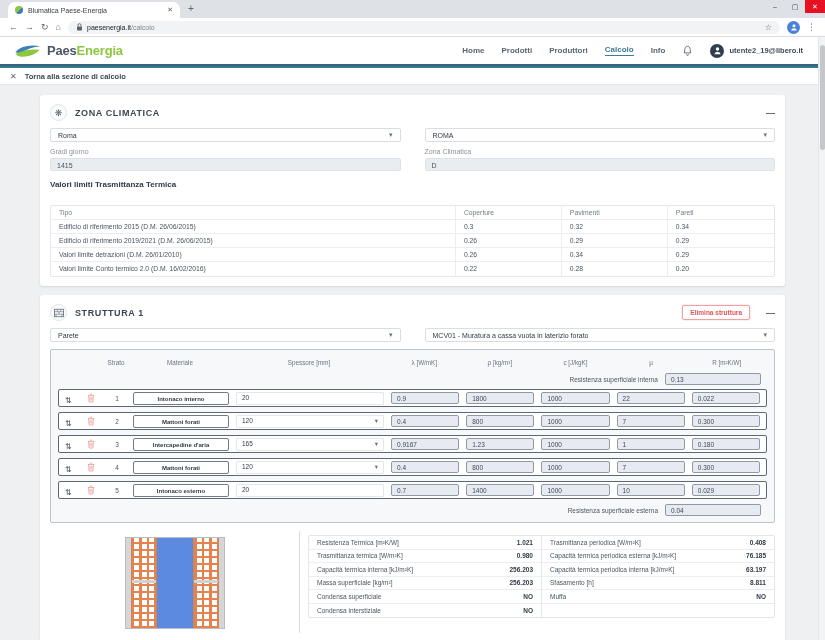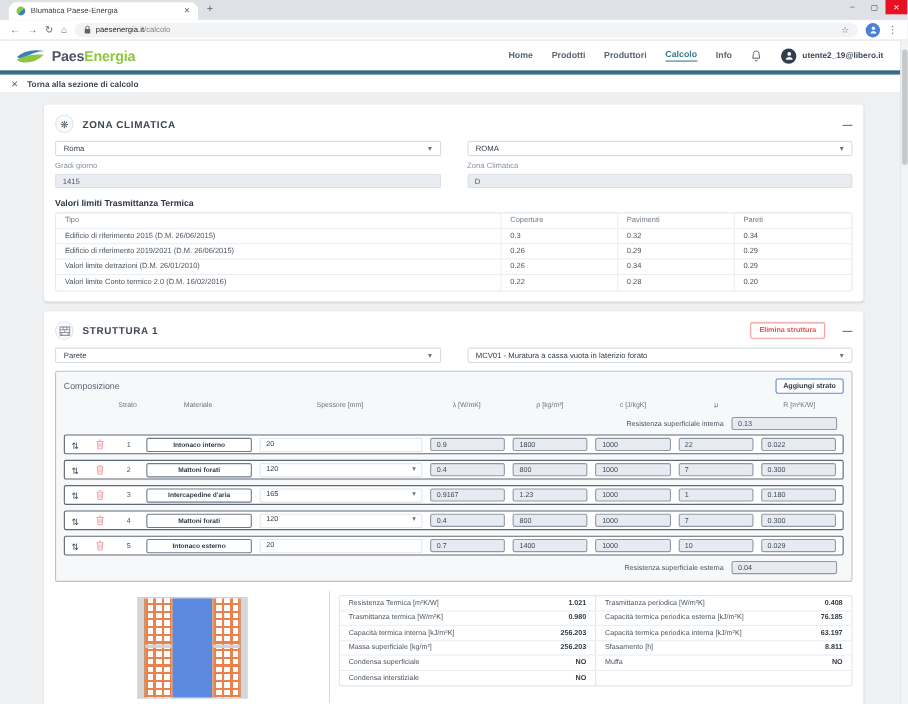--- a/index.html
+++ b/index.html
@@ -62,21 +62,21 @@
   .select { flex:1; height:14px; border:1px solid #d9dde2; border-radius:2px; background:#fff;
             display:flex; align-items:center; padding:0 7px; font-size:7px; color:#2f3a45; }
   .select .caret { margin-left:auto; color:#6a7480; font-size:7px; }
 
   .pair-row { display:flex; gap:24px; margin-top:4px; }
   .pair { flex:1; }
   .flabel { font-size:7px; color:#8a929c; margin:2px 0 3px; }
   .ro-input { height:13px; line-height:13px; background:#e9ecf1; border:1px solid #dde1e8;
               border-radius:2px; font-size:7px; color:#4a5560; padding:0 6px; }
 
-  .zt-title { font-size:8px; font-weight:700; color:#2f3a45; margin:9px 0 4px; }
+  .zt-title { font-size:8px; font-weight:700; color:#2f3a45; margin:9px 0 16px; }
   .zt { border:1px solid #e4e7eb; border-radius:2px; overflow:hidden; }
   .zt-row { display:grid; grid-template-columns:56% 14.66% 14.66% 14.68%;
             border-bottom:1px solid #ebedf0; font-size:6.8px; height:14px; line-height:13px; }
   .zt-row:last-child { border-bottom:none; }
   .zt-row > div { padding:0 8px; border-right:1px solid #ebedf0; overflow:hidden; white-space:nowrap; }
   .zt-row > div:last-child { border-right:none; }
   .zt-head { color:#717b86; }
   .zt-body { color:#4a5560; }
 
   
@@ -304,24 +304,20 @@
         <span>Parete</span>
         <span class="caret">▾</span>
       </div>
       <div class="select">
         <span>MCV01 - Muratura a cassa vuota in laterizio forato</span>
         <span class="caret">▾</span>
       </div>
     </div>
 
     <div class="comp">
-      <div class="comp-head">
-        <span class="comp-title">Composizione</span>
-        <button class="add-btn">Aggiungi strato</button>
-      </div>
       <div class="comp-grid comp-headrow">
         <div class="cg-handle"></div>
           <div class="cg-trash"></div>
         <div class="cg-num">Strato</div>
         <div class="cg-mat">Materiale</div>
         <div class="cg-sp">Spessore [mm]</div>
         <div class="cg-field">λ [W/mK]</div>
         <div class="cg-field">ρ [kg/m³]</div>
         <div class="cg-field">c [J/kgK]</div>
         <div class="cg-field">μ</div>

